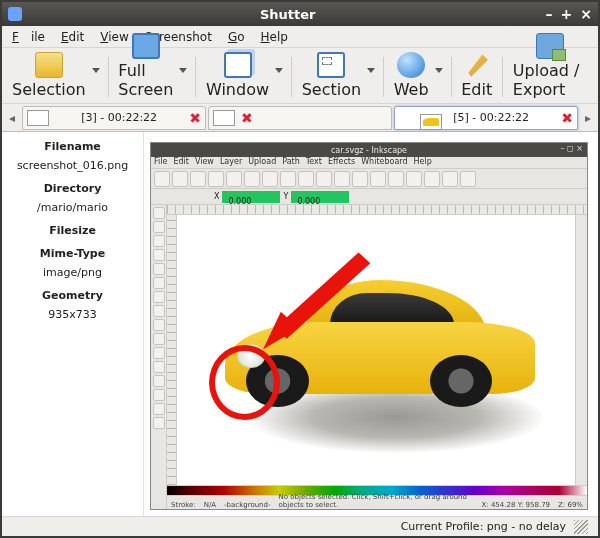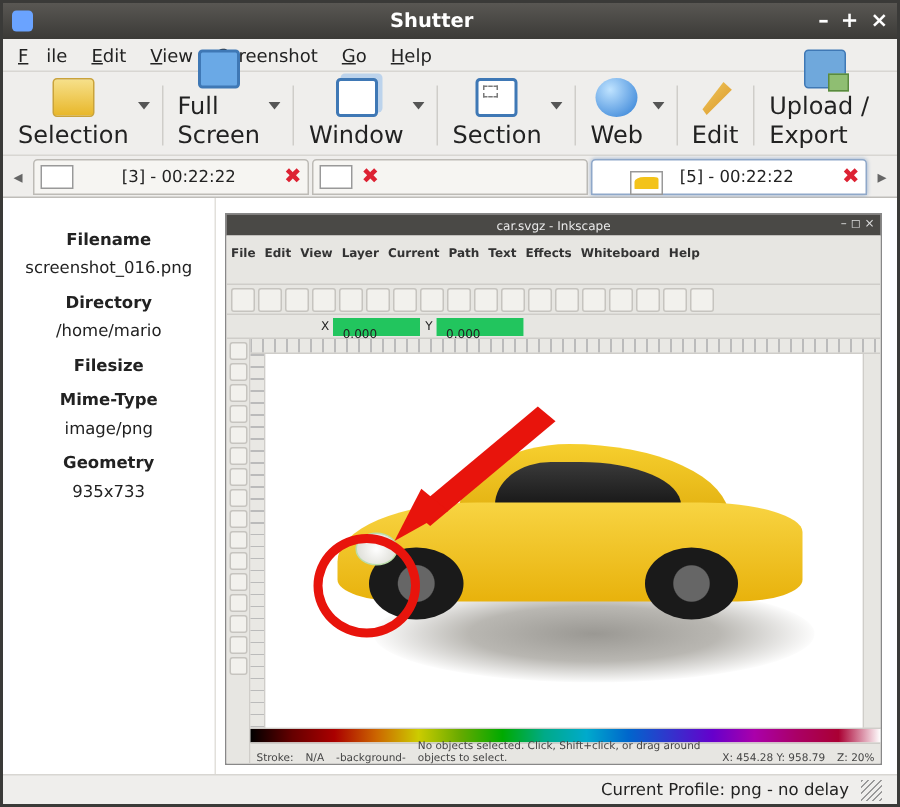--- a/index.html
+++ b/index.html
@@ -21,29 +21,29 @@
   .dd svg { display:block; }
   .tabstrip { display: flex; align-items: center; background: #efeeec; height: 28px; border-bottom: 1px solid #bfbdb9; padding: 0 2px; font-size: 11px; gap: 2px; }
   .tabstrip .nav { width: 16px; height: 24px; display: flex; align-items:center; justify-content:center; color:#666; font-size:12px; }
   .tab { flex: 1; height: 24px; display: flex; align-items: center; border: 1px solid #bdbbb6; border-radius: 3px 3px 0 0; background: #f6f5f2; padding: 0 4px; gap: 6px; }
   .tab.active { background: #fff; border-color: #8fa8c9; box-shadow: 0 0 3px #8fa8c9; }
   .tab .thumb { width: 22px; height: 16px; border: 1px solid #999; background: #fff; position: relative; }
   .tab .thumb.car::after { content:""; position:absolute; inset:3px 2px 3px 2px; background:#f3c31a; border-radius: 40% 20% 5% 5%; }
   .tab .tlabel { flex: 1; text-align: center; }
   .tab .close { color: #d23; font-weight: bold; font-size: 14px; }
   .body { flex: 1; display: flex; background: #fff; overflow: hidden; }
-  .side { width: 142px; border-right: 1px solid #e2e0db; padding: 17px 6px; font-size: 11px; text-align: center; }
+  .side { width: 142px; border-right: 1px solid #e2e0db; padding: 4px 6px; font-size: 11px; text-align: center; }
   .side .h { font-weight: bold; margin-top: 10px; }
   .side .h:first-child { margin-top: 4px; }
   .side .v { margin-top: 6px; color: #222; }
   .preview { flex: 1; padding: 10px 10px 6px 6px; display: flex; flex-direction: column; }
   .ink { flex: 1; border: 1px solid #888; background: #ecebe8; display: flex; flex-direction: column; font-size: 9px; position: relative; }
   .ink-title { background: #4a4946; color: #eaeaea; height: 14px; display:flex; align-items:center; justify-content:center; font-size:8px; }
   .ink-title .r { position:absolute; right:4px; top:1px; display:flex; gap:4px; color:#ddd; }
-  .ink-menu { background: #e7e6e2; height: 12px; padding: 16px 3px; color:#333; display:flex; gap:6px; font-size:8px; align-items:flex-end; border-bottom:1px solid #cfcdc9;font-weight:bold;}
+  .ink-menu { background: #e7e6e2; height: 12px; padding: 0 3px; color:#333; display:flex; gap:6px; font-size:8px; align-items:flex-start; border-bottom:1px solid #cfcdc9;}
   .ink-tools { background: #e7e6e2; height: 20px; border-bottom:1px solid #cfcdc9; display:flex; align-items:center; padding:0 3px; gap:2px; }
   .ink-tools .btn { width:16px; height:16px; border:1px solid #c6c4bf; border-radius:2px; background:#f2f1ed; }
   .ink-tools2 { background: #e7e6e2; height: 16px; border-bottom:1px solid #cfcdc9; display:flex; align-items:center; padding:0 3px; gap:3px; font-size:8px;}
   .ink-tools2 .fld { width:58px; height:11px; border:6px solid #22c55e; background:#fff; }
   .ink-body { flex:1; display:flex; }
   .ink-left { width:16px; background:#e7e6e2; border-right:1px solid #cfcdc9; display:flex; flex-direction:column; gap:2px; padding:2px; }
   .ink-left .tl { width:12px; height:12px; border:1px solid #c6c4bf; border-radius:2px; background:#f2f1ed; }
   .ink-canvas-wrap { flex:1; display:flex; flex-direction:column; }
   .ruler-h { height:10px; background:repeating-linear-gradient(90deg,#bbb 0,#bbb 1px,transparent 1px,transparent 8px),#e9e8e4; border-bottom:1px solid #cfcdc9; }
   .canvas-row { flex:1; display:flex; }
@@ -178,40 +178,40 @@
       <span class="close">✖</span>
     </div>
     <div class="nav">▸</div>
   </div>
 
   <div class="body">
     <div class="side">
       <div class="h">Filename</div>
       <div class="v">screenshot_016.png</div>
       <div class="h">Directory</div>
-      <div class="v">/home/mario</div>
+      <div class="v">/mario/mario</div>
       <div class="h">Filesize</div>
       <div class="h">Mime-Type</div>
       <div class="v">image/png</div>
       <div class="h">Geometry</div>
       <div class="v">935x733</div>
     </div>
 
     <div class="preview">
       <div class="ink">
         <div class="ink-title">
           <span>car.svgz - Inkscape</span>
           <span class="r">– ◻ ×</span>
         </div>
         <div class="ink-menu">
           <span>File</span>
           <span>Edit</span>
           <span>View</span>
           <span>Layer</span>
-          <span>Current</span>
+          <span>Upload</span>
           <span>Path</span>
           <span>Text</span>
           <span>Effects</span>
           <span>Whiteboard</span>
           <span>Help</span>
         </div>
         <div class="ink-tools">
           <div class="btn"></div>
             <div class="btn"></div>
             <div class="btn"></div>
@@ -282,21 +282,21 @@
               </div>
               <div class="ink-right"></div>
             </div>
             <div class="ink-palette"></div>
             <div class="ink-status">
               <span>Stroke:</span>
               <span>N/A</span>
               <span>-background-</span>
               <span style="flex:1">No objects selected. Click, Shift+click, or drag around objects to select.</span>
               <span>X: 454.28  Y: 958.79</span>
-              <span>Z: 20%</span>
+              <span>Z: 69%</span>
             </div>
           </div>
         </div>
       </div>
     </div>
   </div>
 
   <div class="statusbar">
     <span>Current Profile: png - no delay</span>
     <div class="grip"></div>

